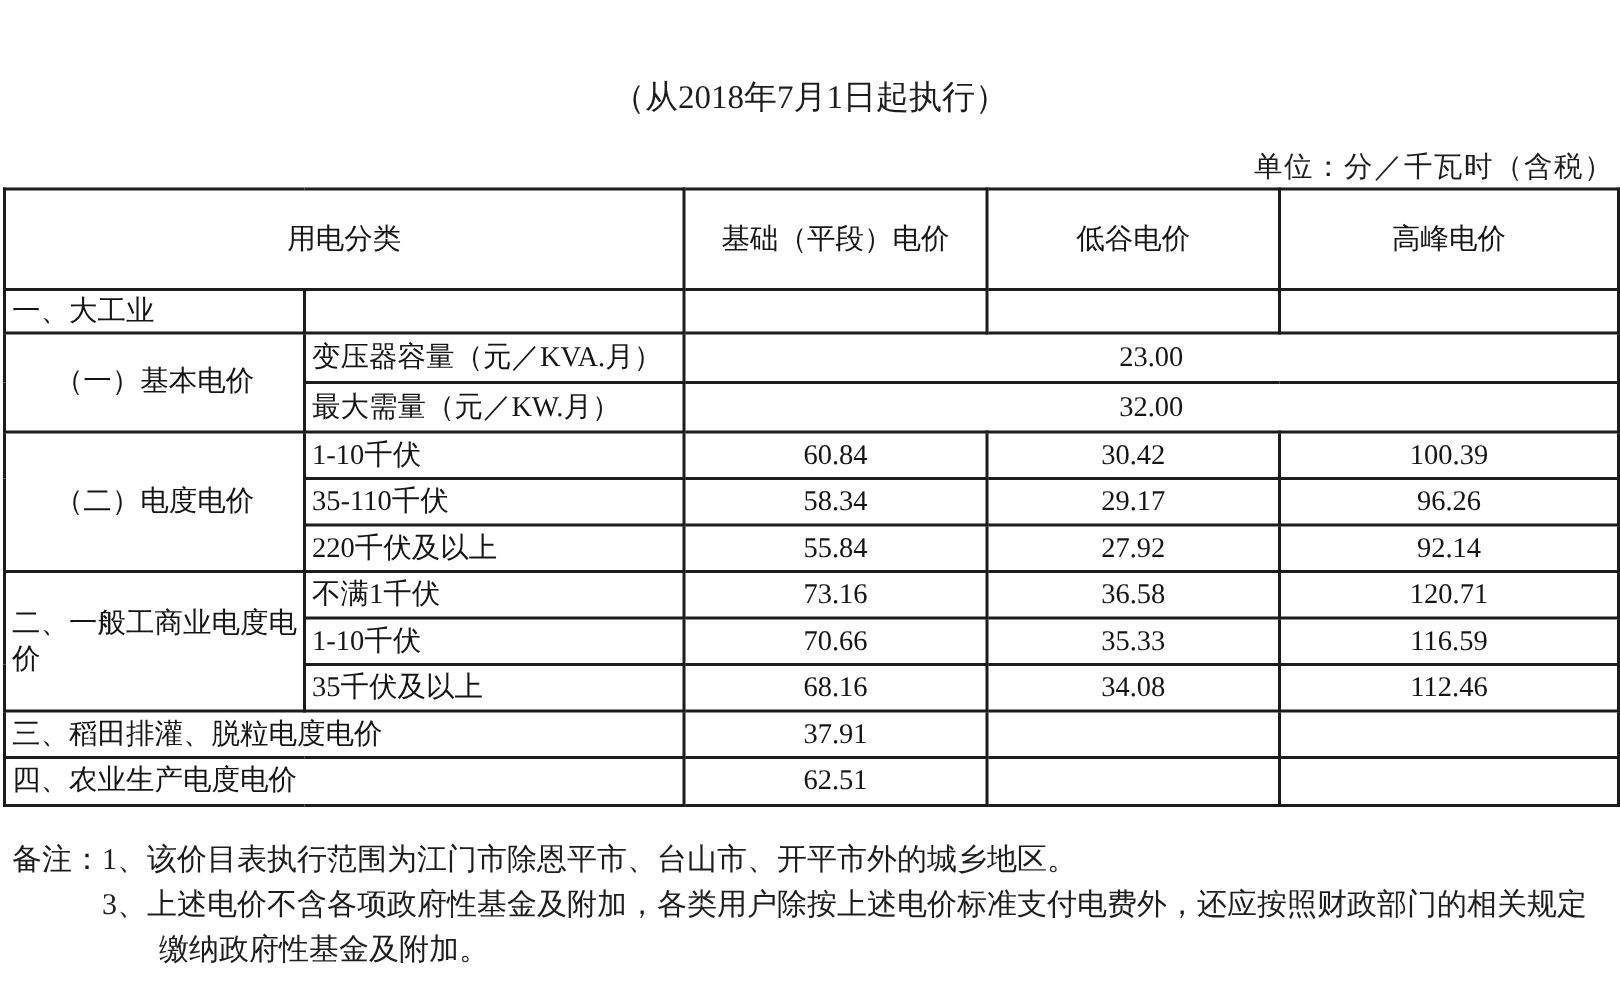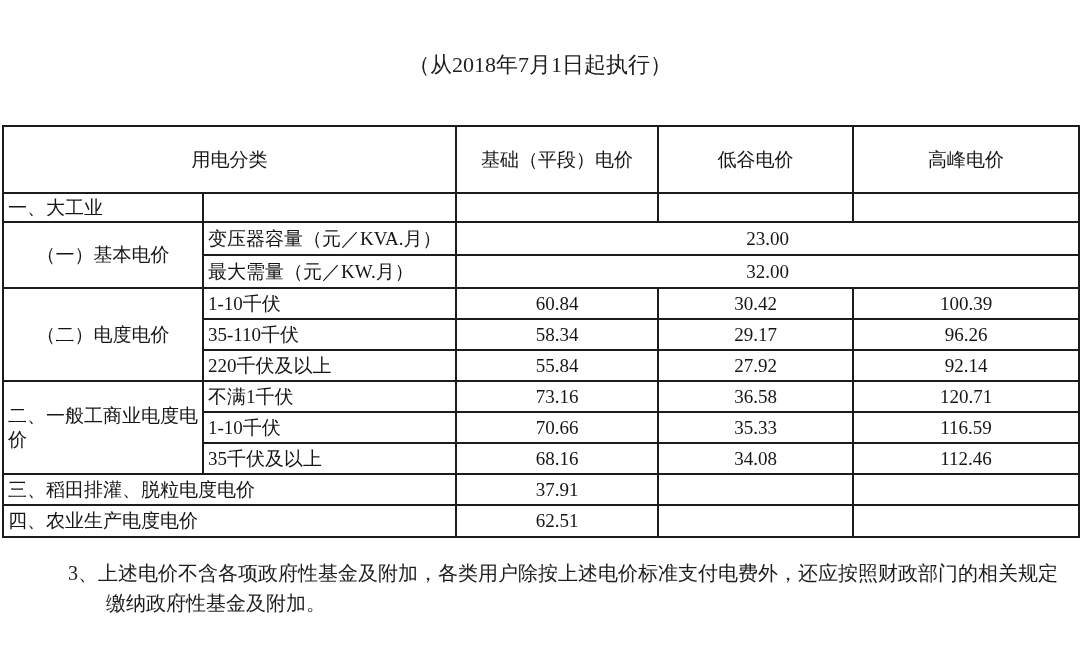--- a/index.html
+++ b/index.html
@@ -55,20 +55,21 @@
   .indent-cont{margin-left:98px;}
 </style>
 </head>
 <body>
 
 <div class="page">
 
 
   <div class="subtitle">（从2018年7月1日起执行）</div>
 
+  <div class="unit">单位：分／千瓦时（含税）</div>
 
   <table class="price-table">
     <colgroup>
       <col style="width:200px">
       <col style="width:253px">
       <col style="width:202px">
       <col style="width:195px">
       <col style="width:226px">
     </colgroup>
     <tbody>
@@ -146,17 +147,18 @@
       <tr class="h32">
         <td colspan="2" class="l">四、农业生产电度电价</td>
         <td class="c">62.51</td>
         <td></td>
         <td></td>
       </tr>
     </tbody>
   </table>
 
   <div class="notes">
+    <span class="note-line"><span>备注：</span><span>1、该价目表执行范围为江门市除恩平市、台山市、开平市外的城乡地区。</span></span>
     <span class="note-line indent-item">3、上述电价不含各项政府性基金及附加，各类用户除按上述电价标准支付电费外，还应按照财政部门的相关规定</span>
     <span class="note-line indent-cont">缴纳政府性基金及附加。</span>
   </div>
 
 </div>
 
 </body></html>

